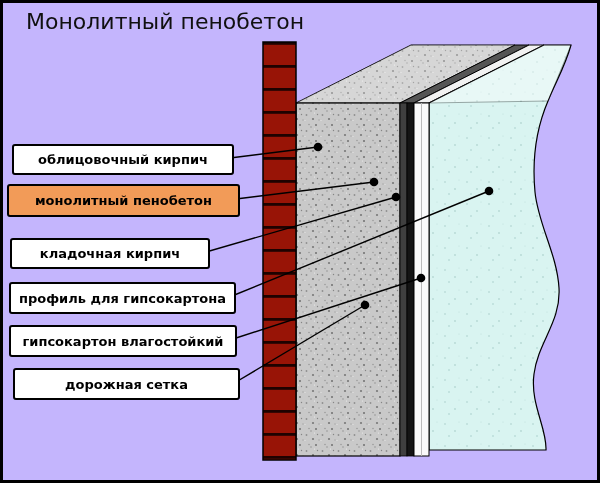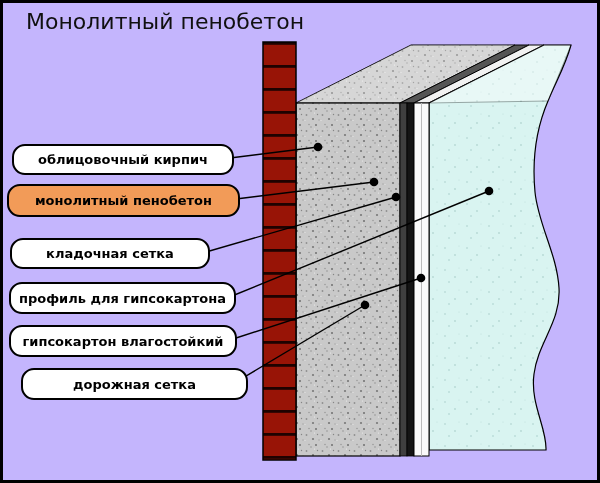--- a/index.html
+++ b/index.html
@@ -10,21 +10,21 @@
   .border-overlay{
     position:absolute;inset:0;border:3px solid #000;pointer-events:none;z-index:20;
   }
   .title{
     position:absolute;left:26px;top:8px;z-index:6;
     font-size:22px;line-height:27px;color:#101010;white-space:nowrap;
   }
   .diagram-svg{position:absolute;left:0;top:0;z-index:1;}
   .lbl{
     position:absolute;z-index:5;background:#ffffff;border:2px solid #000;
-    border-radius:13px;display:flex;align-items:center;justify-content:center;
+    border-radius:3px;display:flex;align-items:center;justify-content:center;
     font-size:13px;font-weight:bold;color:#000;white-space:nowrap;
   }
   .lbl.highlight{background:#F29B58;}
 </style>
 </head>
 <body>
 
 <div class="frame">
 
   <div class="title">
@@ -103,29 +103,29 @@
 
   <div class="lbl" style="left:12px;top:144px;width:218px;height:27px;">
     <span>облицовочный кирпич</span>
   </div>
 
   <div class="lbl highlight" style="left:7px;top:184px;width:229px;height:29px;">
     <span>монолитный пенобетон</span>
   </div>
 
   <div class="lbl" style="left:10px;top:238px;width:196px;height:27px;">
-    <span>кладочная сетка</span>
+    <span>кладочная кирпич</span>
   </div>
 
   <div class="lbl" style="left:9px;top:325px;width:224px;height:28px;">
     <span>гипсокартон влагостойкий</span>
   </div>
 
   <div class="lbl" style="left:9px;top:282px;width:223px;height:28px;">
     <span>профиль для гипсокартона</span>
   </div>
 
-  <div class="lbl" style="left:13px;top:368px;width:223px;height:28px;margin-left:8px;">
+  <div class="lbl" style="left:13px;top:368px;width:223px;height:28px;">
     <span>дорожная сетка</span>
   </div>
 
   <div class="border-overlay"></div>
 </div>
 
 </body></html>

